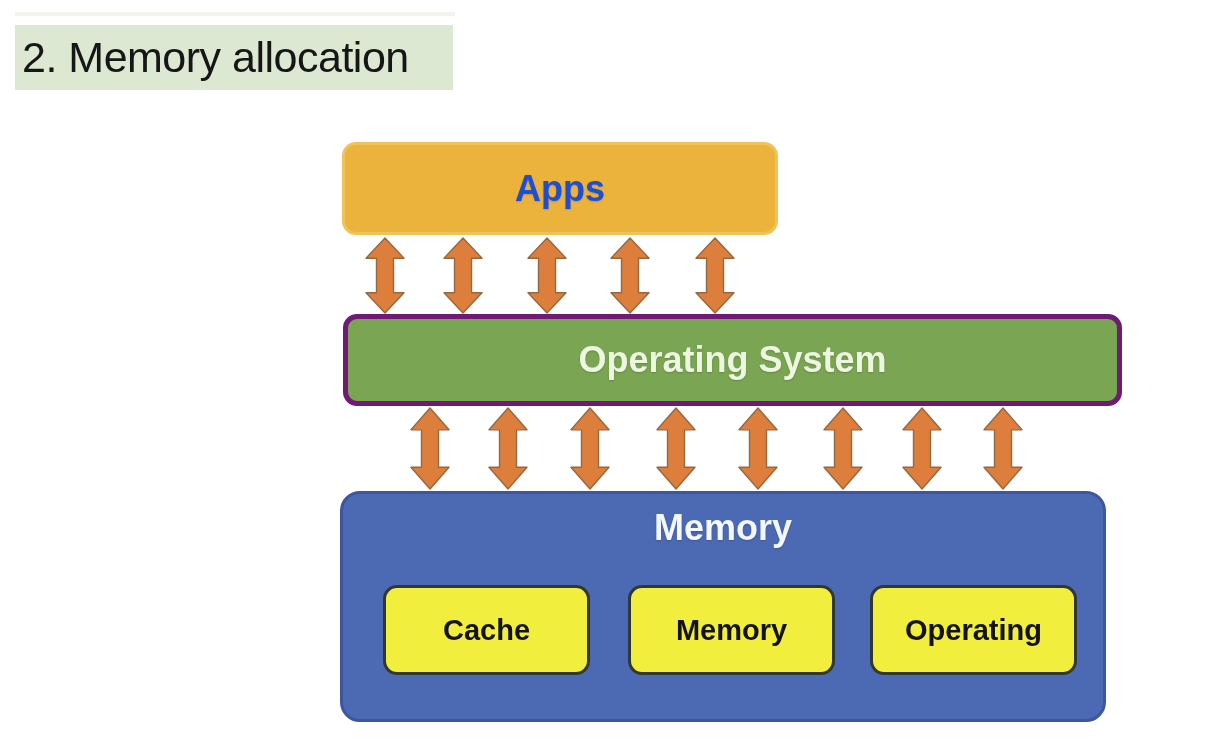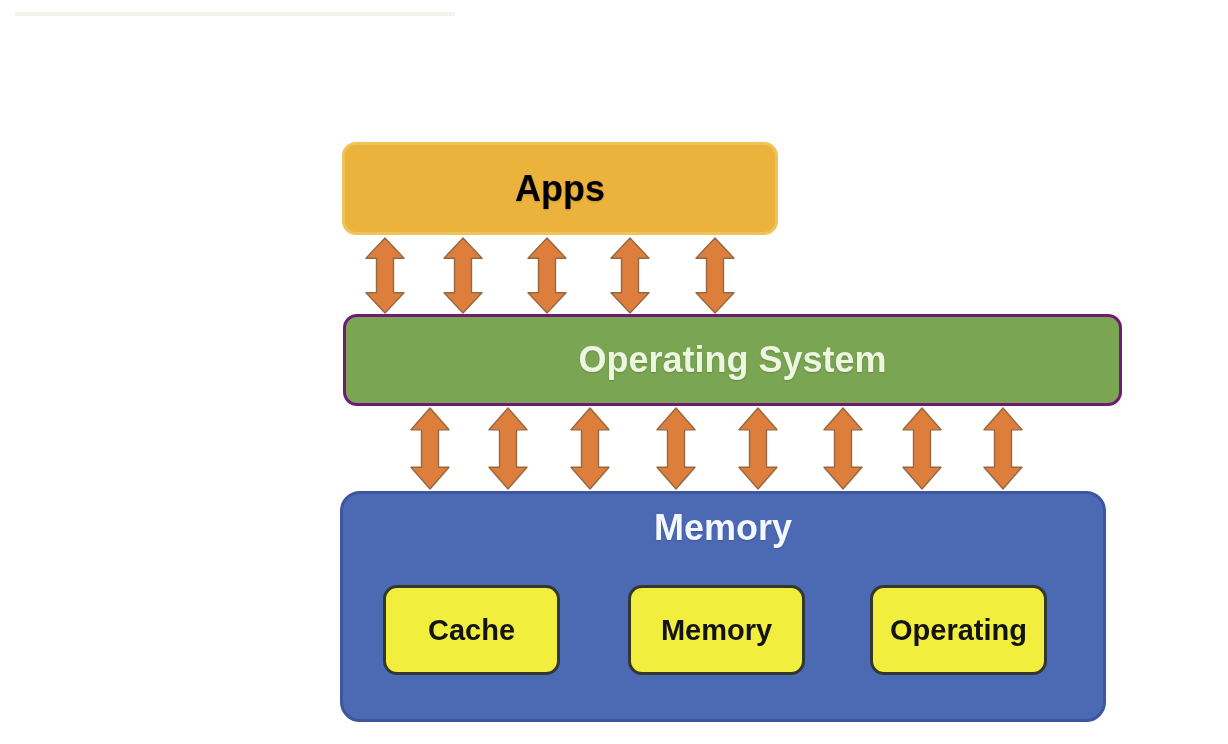--- a/index.html
+++ b/index.html
@@ -51,27 +51,27 @@
     text-shadow: 0 1px 2px rgba(0,0,0,0.18);
     white-space: nowrap;
   }
 
   .apps-box {
     left: 342px; top: 142px;
     width: 436px; height: 93px;
     background: #ebb33c;
     border: 3px solid #eec45a;
   }
-  .apps-box .box-label { color: #000000; }
+  .apps-box .box-label { color: #1d4ed8; }
 
   .os-box {
     left: 343px; top: 314px;
     width: 779px; height: 92px;
     background: #7aa552;
-    border: 3px solid #701a75;
+    border: 5px solid #701a75;
   }
   .os-box .box-label { color: #edf6e1; }
 
   .memory-box {
     left: 340px; top: 491px;
     width: 766px; height: 231px;
     background: #4c69b3;
     border: 3px solid #3d569f;
     border-radius: 20px;
     justify-content: flex-start;
@@ -80,21 +80,21 @@
   .memory-box .box-label {
     position: absolute;
     top: 13px; left: 0; right: 0;
     text-align: center;
     color: #f3f7ff;
   }
 
   .mem-child {
     position: absolute;
     top: 585px;
-    width: 177px; height: 90px;
+    width: 207px; height: 90px;
     background: #f2ee3e;
     border: 3px solid #33382e;
     border-radius: 14px;
     display: flex;
     align-items: center;
     justify-content: center;
   }
   .mem-child .mem-label {
     color: #131313;
     font-weight: 700;
@@ -107,20 +107,23 @@
 
   .arrow-svg { position: absolute; display: block; }
 </style>
 </head>
 <body>
 
 <div class="canvas">
 
   <div class="title-strip"></div>
 
+  <div class="title-highlight">
+    <span class="title-text">2. Memory allocation</span>
+  </div>
 
   <div class="diagram">
 
     <div class="box apps-box">
       <span class="box-label">Apps</span>
     </div>
 
     <div class="box os-box">
       <span class="box-label">Operating System</span>
     </div>

